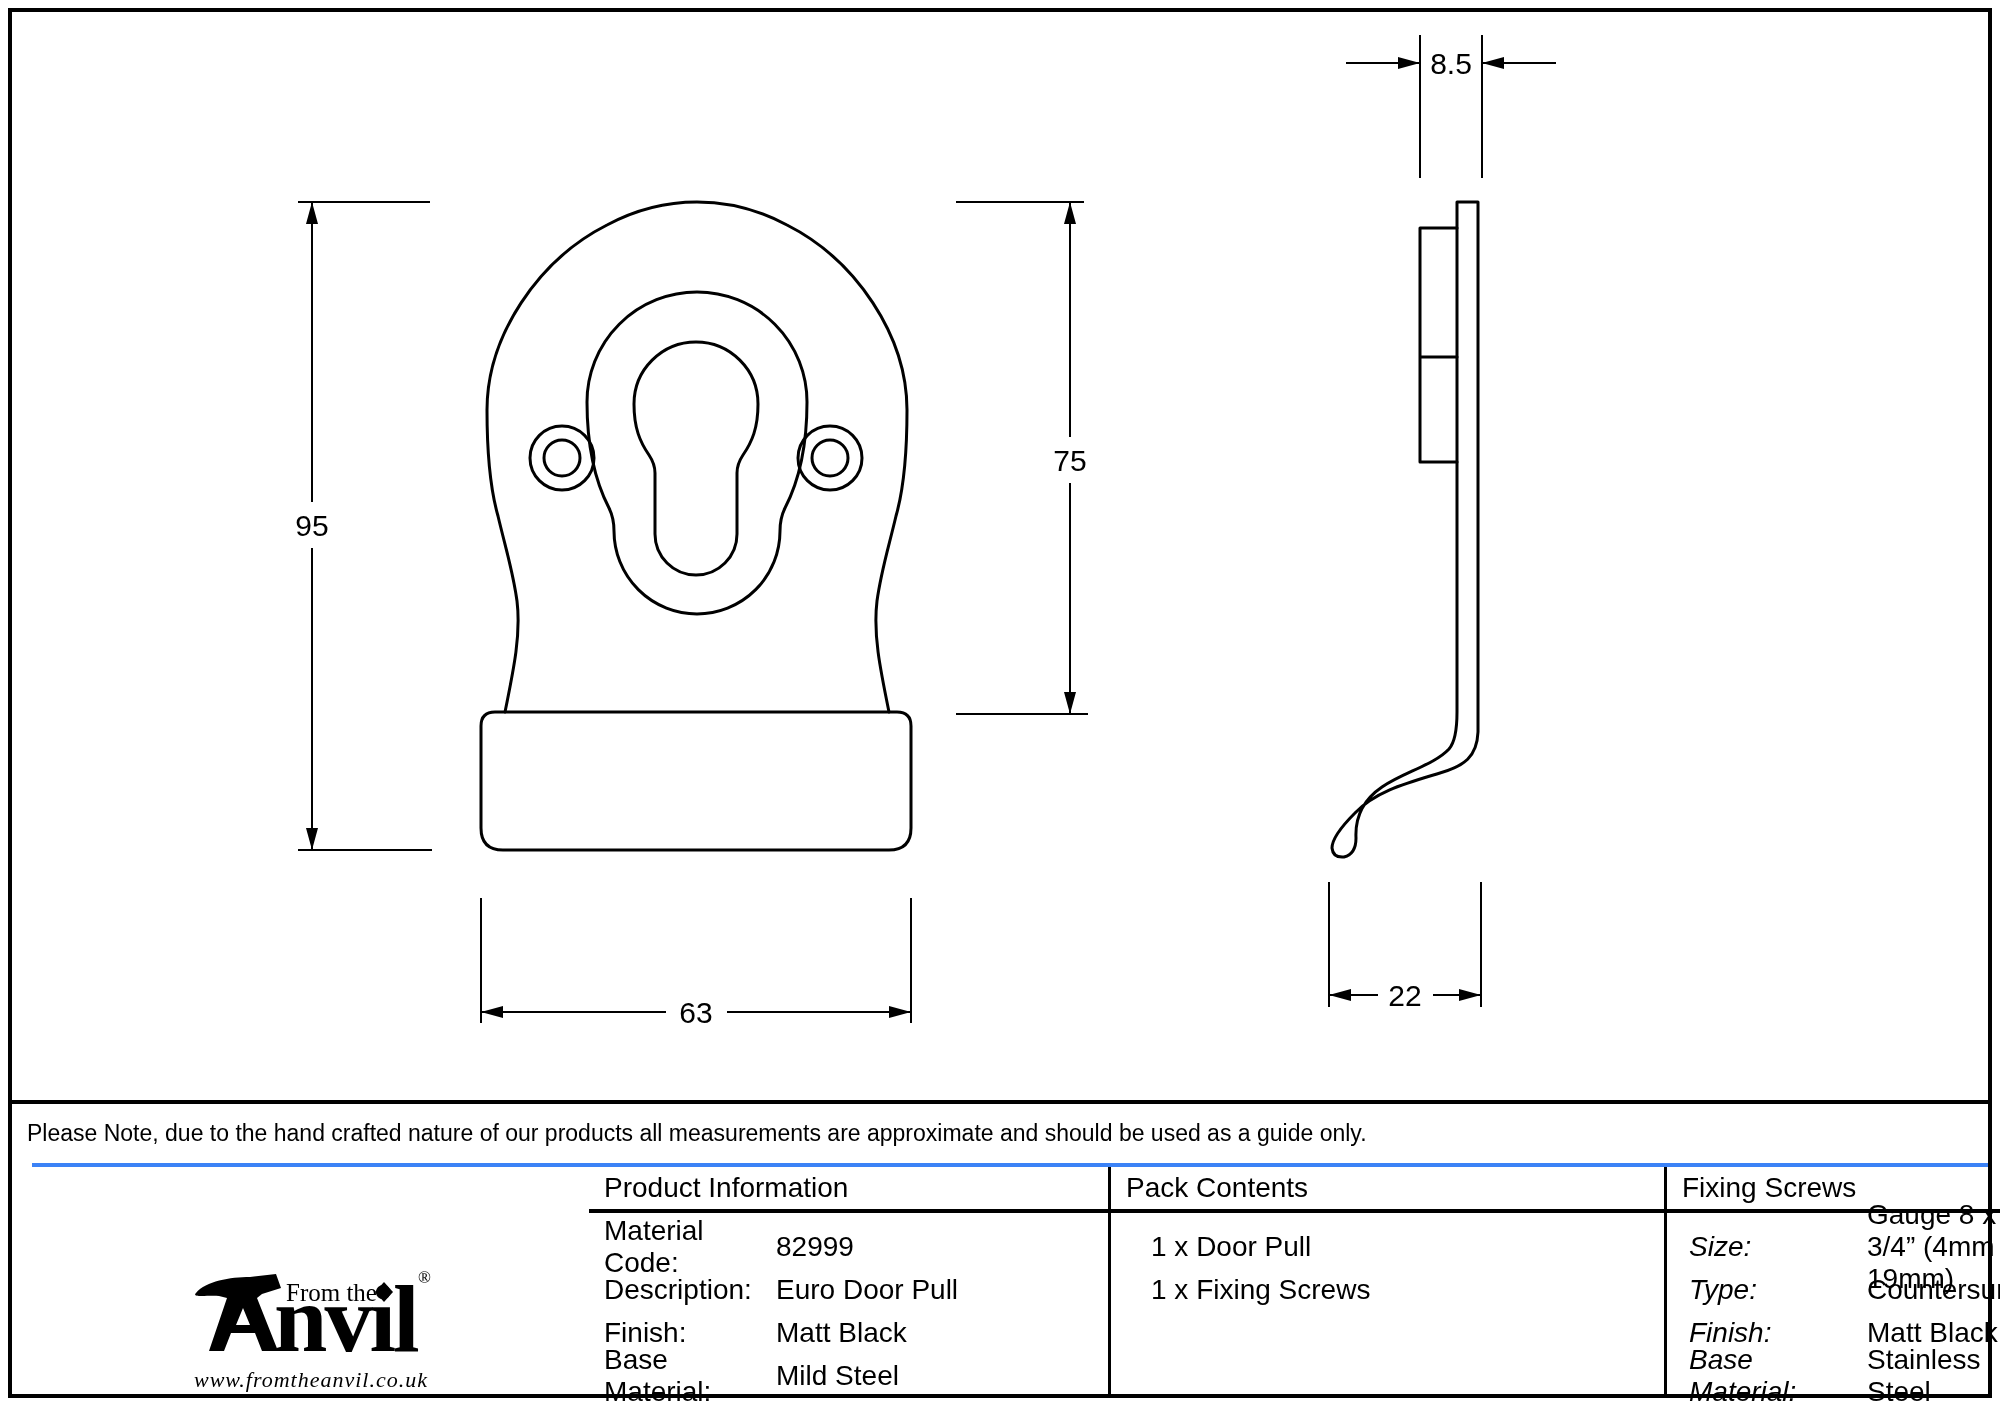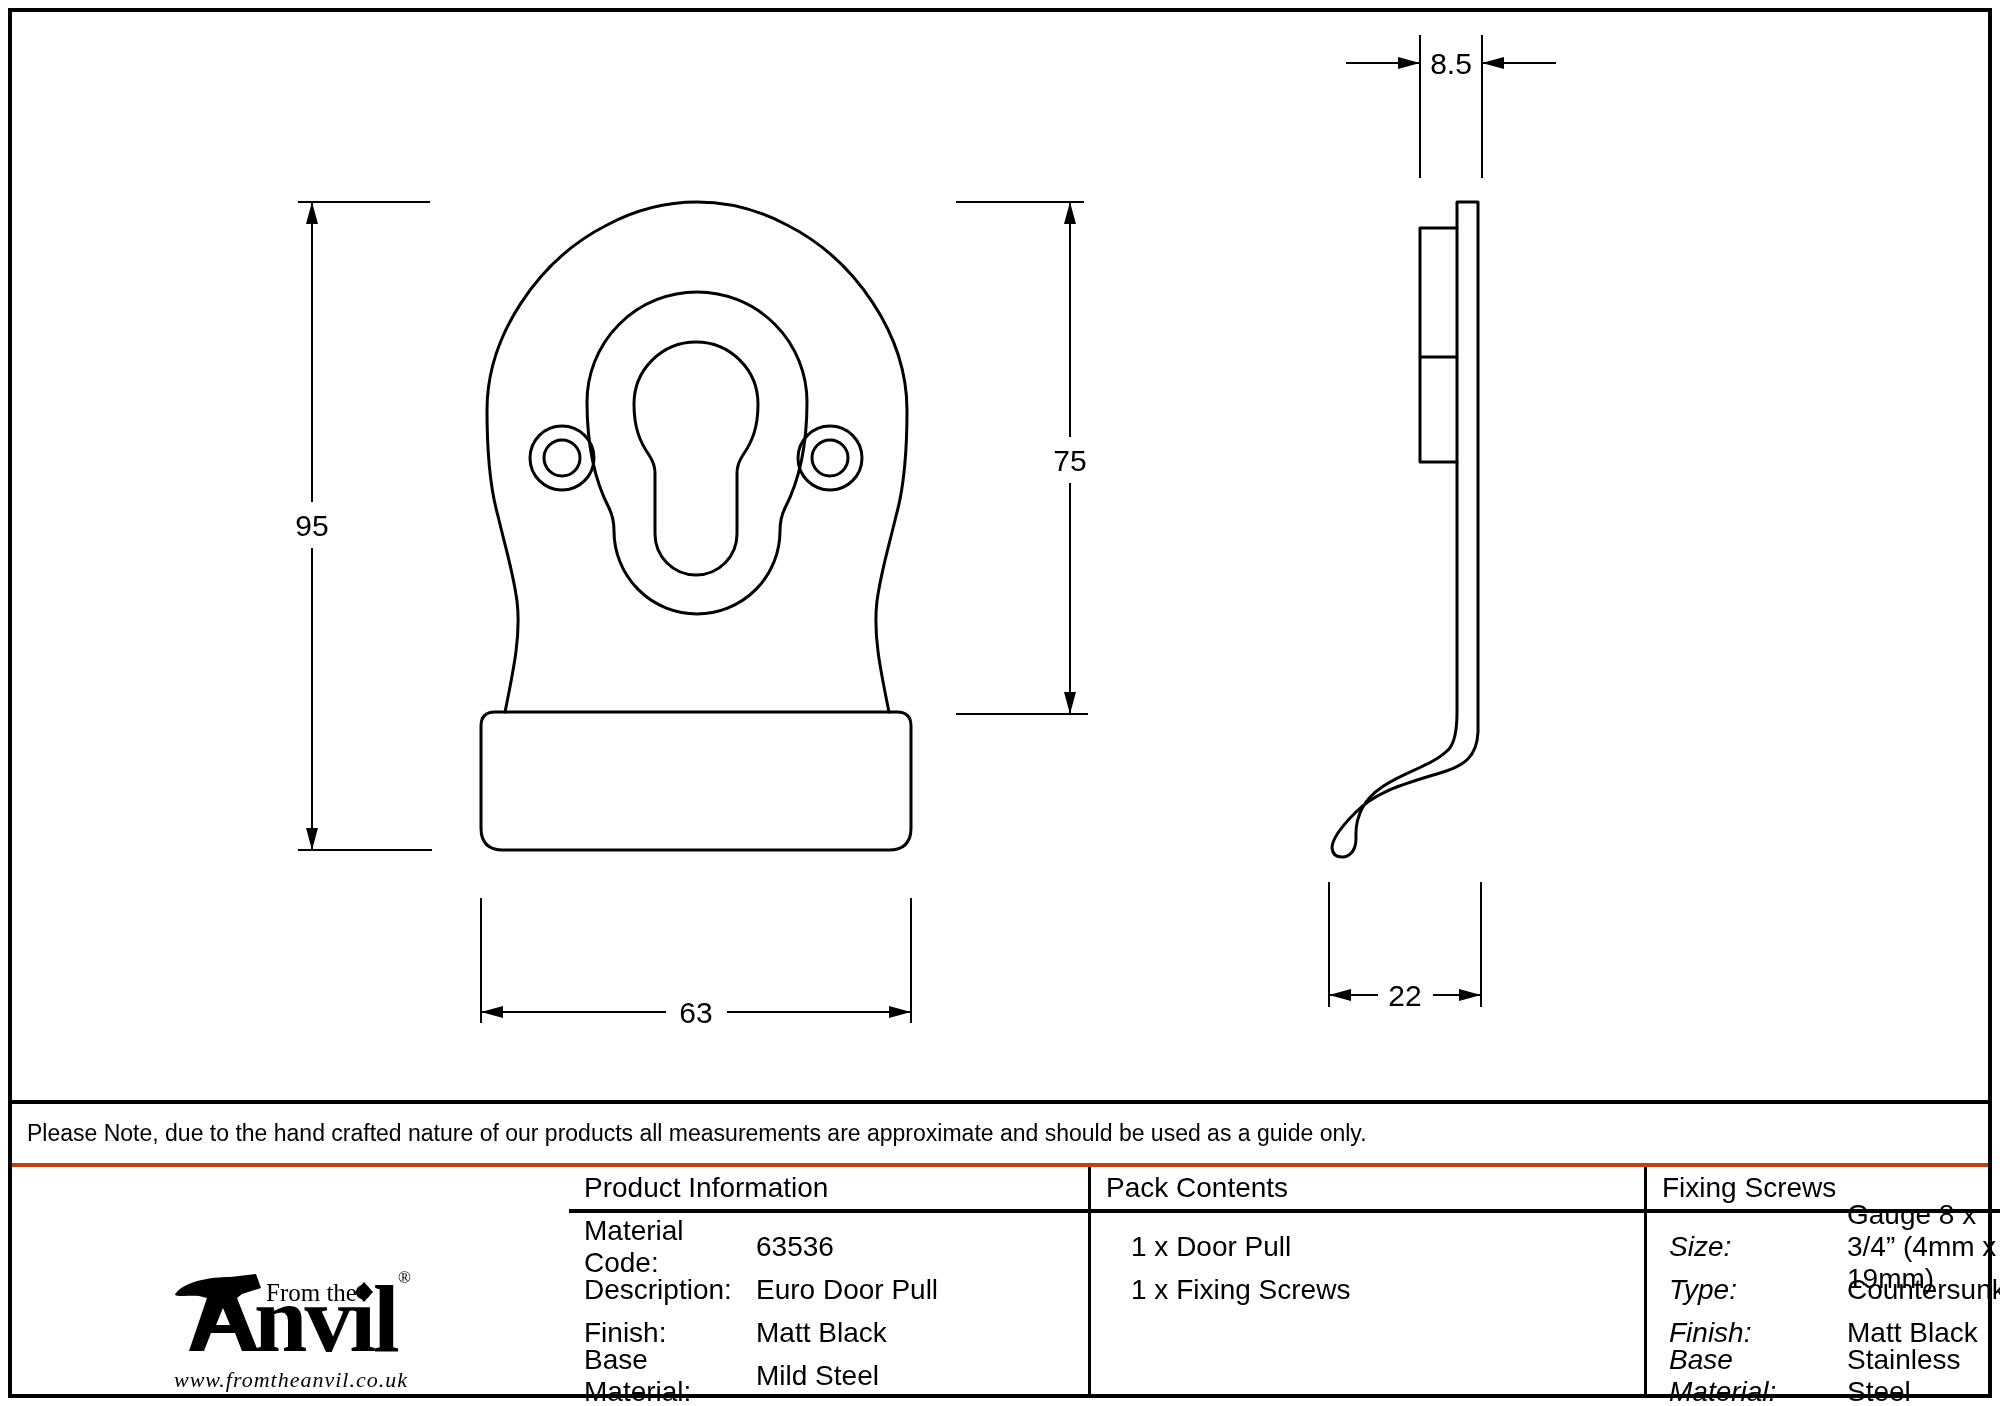--- a/index.html
+++ b/index.html
@@ -3,22 +3,22 @@
 <meta charset="utf-8">
 <style>
   html,body{margin:0;padding:0;background:#fff;width:2000px;height:1406px;overflow:hidden;
     font-family:"Liberation Sans",sans-serif;color:#000;}
   .sheet{position:absolute;top:8px;left:8px;width:1976px;height:1382px;border:4px solid #000;
     display:flex;flex-direction:column;background:#fff;}
   .drawing{height:1088px;flex:0 0 auto;position:relative;}
   .drawing svg{display:block;width:1976px;height:1088px;}
   .note{flex:0 0 auto;height:63px;border-top:4px solid #000;box-sizing:border-box;
     display:flex;align-items:center;padding-left:15px;font-size:23px;}
-  .spec{flex:1 1 auto;border-top:4px solid #c2410c;box-sizing:border-box;display:grid;
-    grid-template-columns:557px 522px 556px 1fr;grid-template-rows:46px 1fr;}
+  .spec{flex:1 1 auto;border-top:4px solid #3b82f6;box-sizing:border-box;display:grid;
+    grid-template-columns:557px 522px 556px 1fr;grid-template-rows:46px 1fr;margin-left:20px;}
   .hcell{box-sizing:border-box;border-bottom:4px solid #000;display:flex;align-items:center;
     padding-left:15px;font-size:28px;}
   .vline{border-right:3px solid #000;}
   .bcell{box-sizing:border-box;padding-top:12px;font-size:28px;}
   .kv{display:flex;height:43px;align-items:center;}
   .kv .lbl{width:172px;flex:0 0 auto;}
   .pi{padding-left:15px;}
   .pc{padding-left:40px;text-align:center;}
   .fs{padding-left:22px;}
   .fs .lbl{width:178px;font-style:italic;}
@@ -172,21 +172,21 @@
         <text class="brand-big" x="88" y="84">nvil</text>
         <polygon fill="#000" points="198,15 207,25 198,35 189,25"></polygon>
         <text class="brand-reg" x="232" y="16">®</text>
         <text class="brand-site" x="125" y="120">www.fromtheanvil.co.uk</text>
       </svg>
     </div>
 
     <div class="bcell vline pi">
       <div class="kv">
           <span class="lbl">Material Code:</span>
-          <span>63536</span>
+          <span>82999</span>
         </div>
       <div class="kv">
           <span class="lbl">Description:</span>
           <span>Euro Door Pull</span>
         </div>
       <div class="kv">
           <span class="lbl">Finish:</span>
           <span>Matt Black</span>
         </div>
       <div class="kv">

